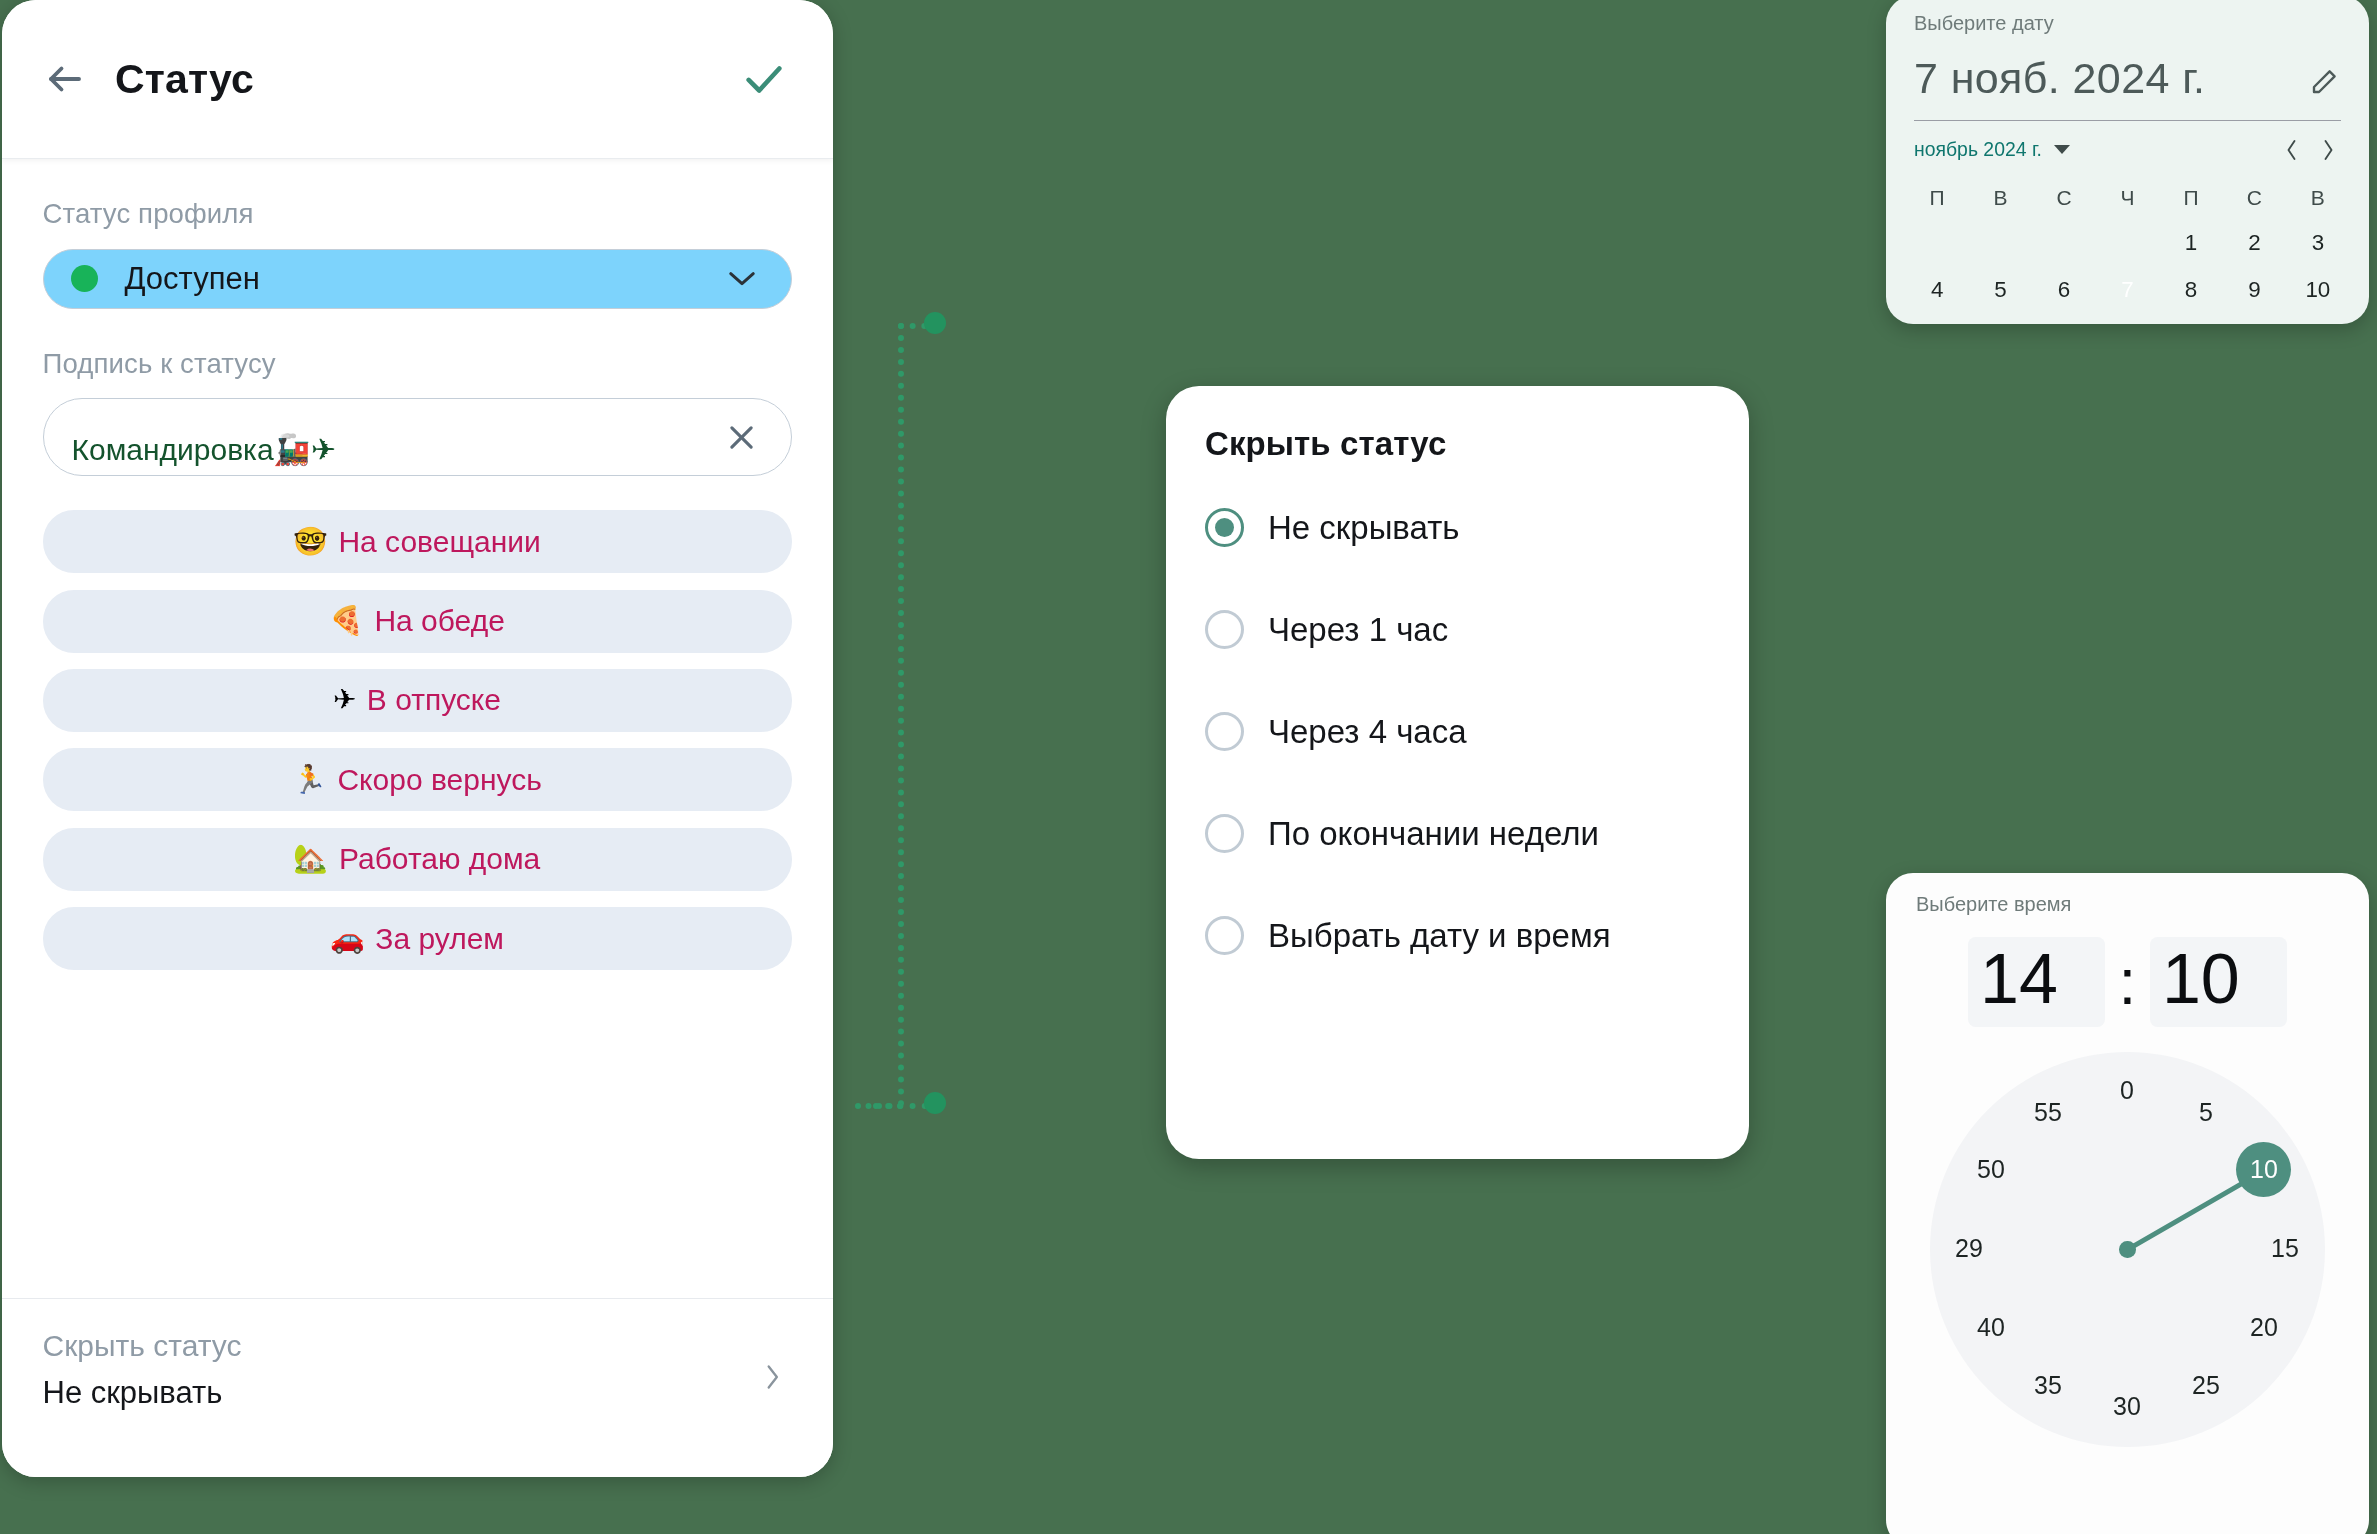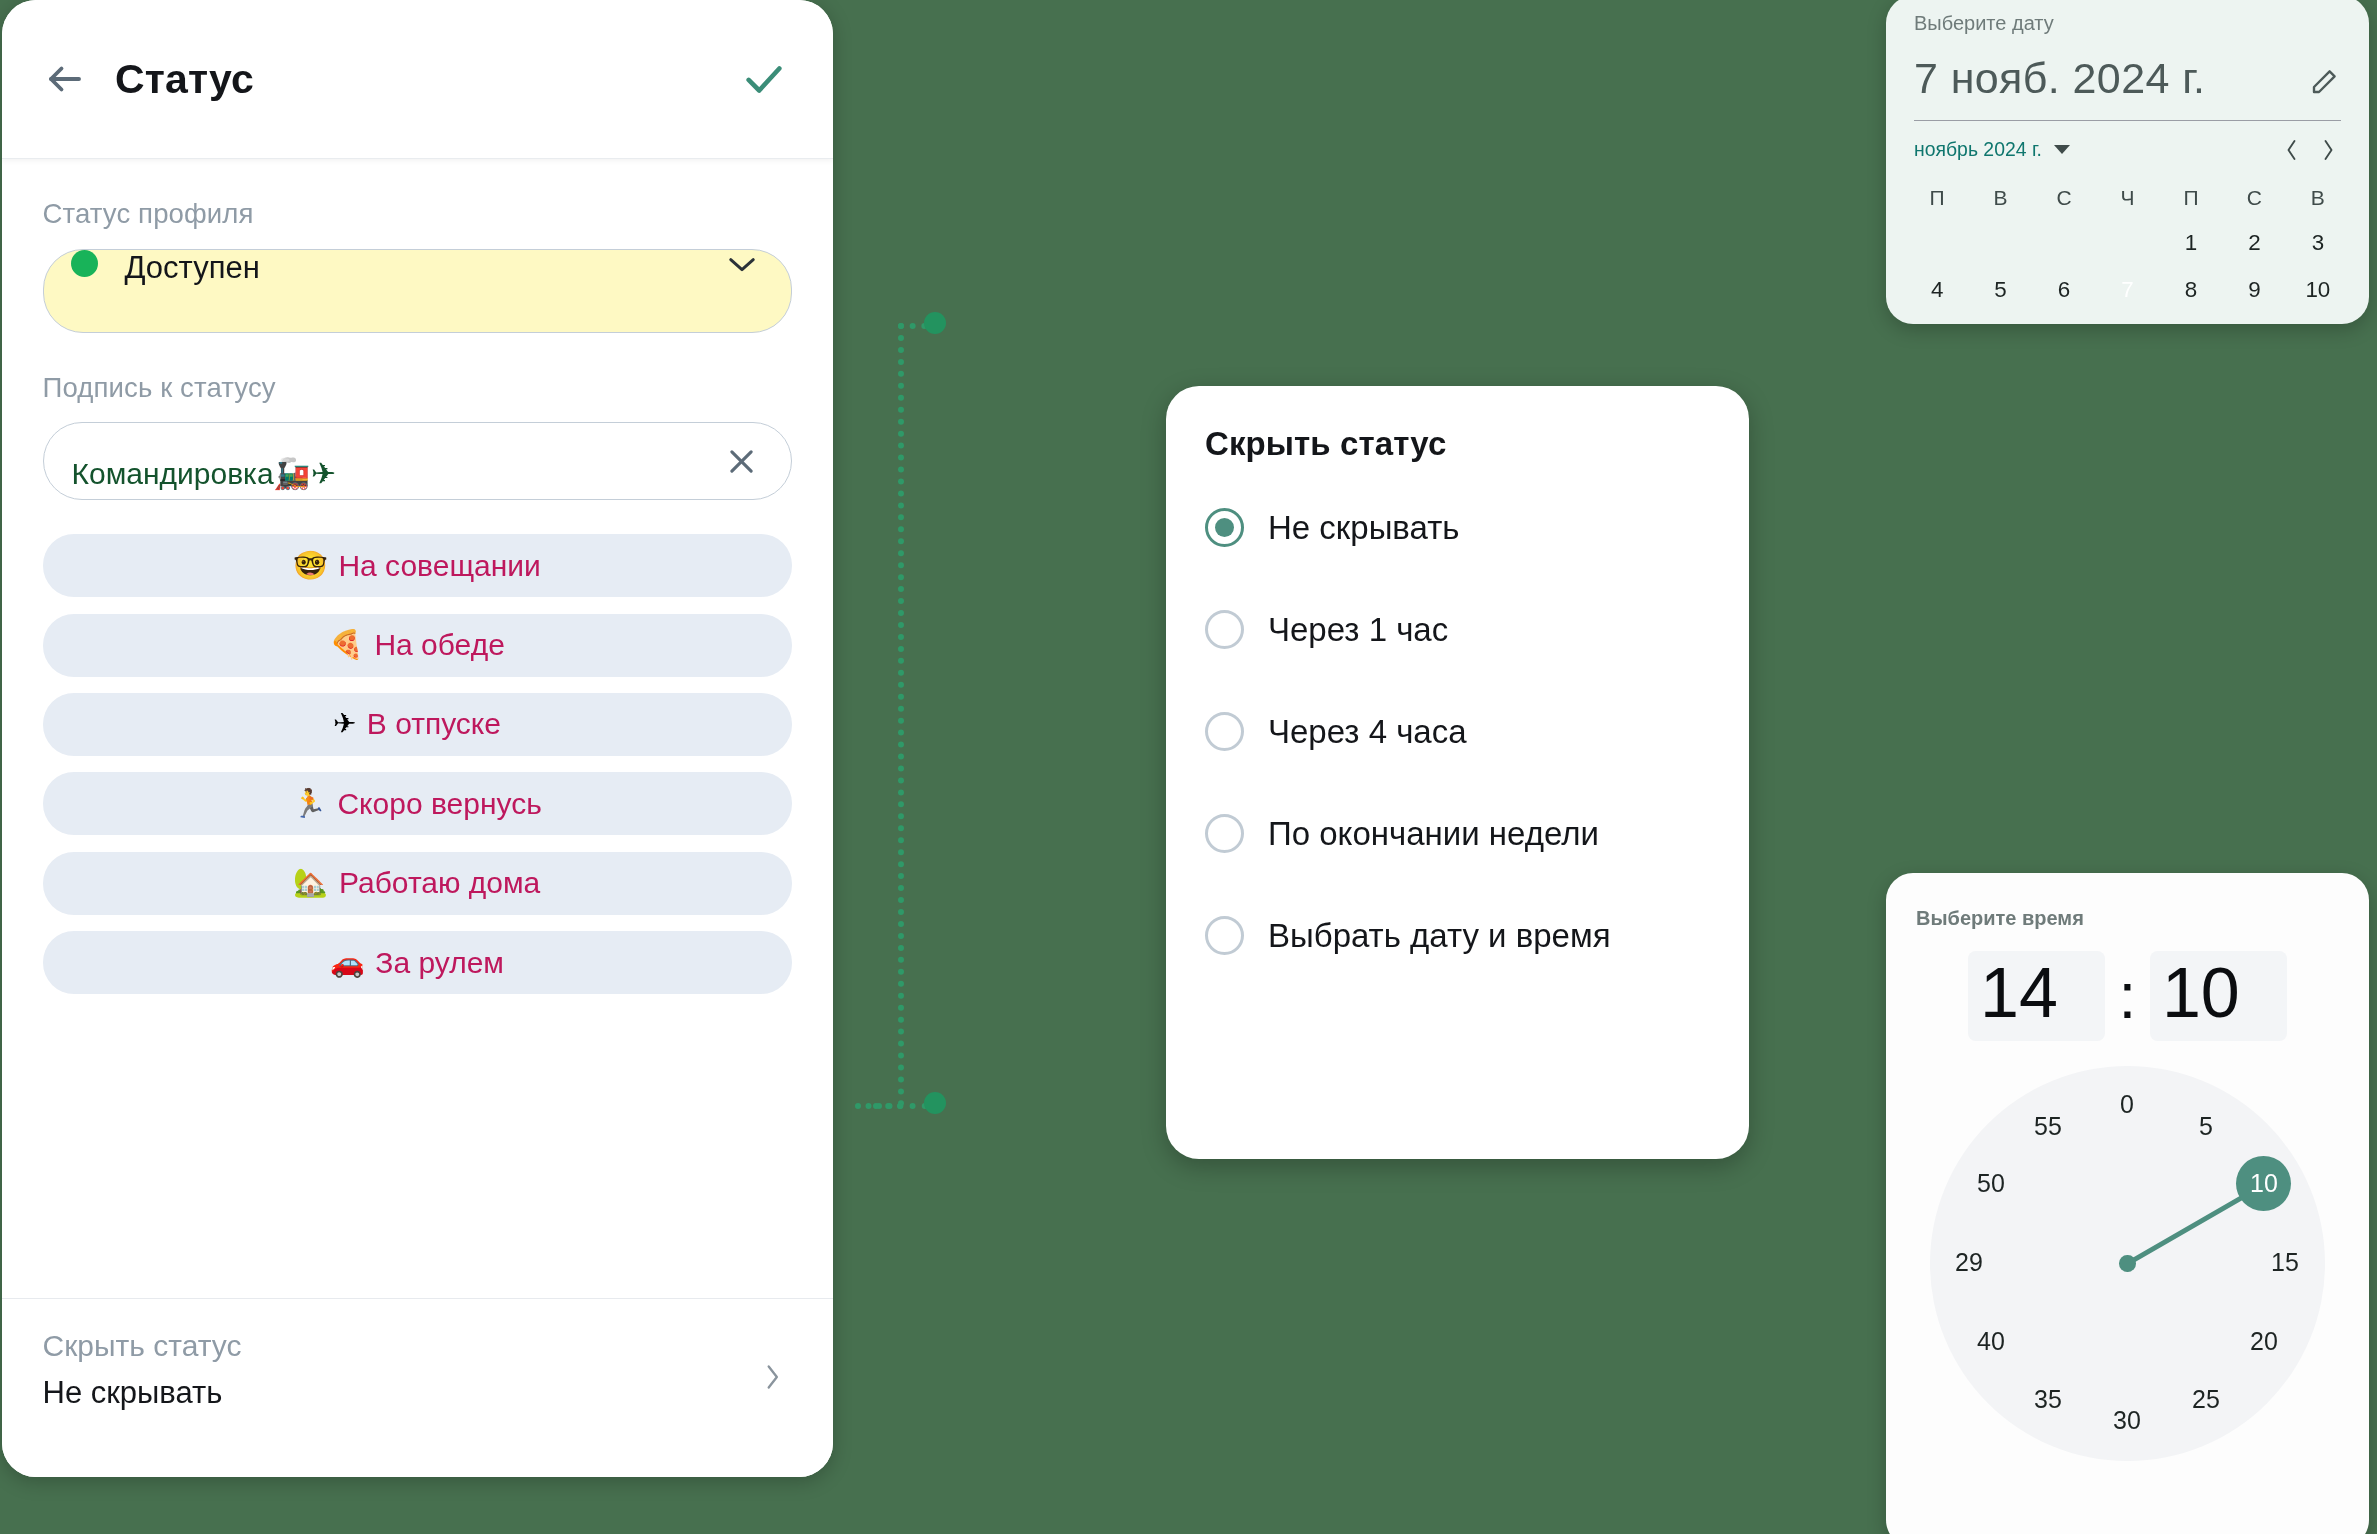--- a/index.html
+++ b/index.html
@@ -39,23 +39,23 @@
   }
   .check-btn{margin-left:auto;width:52px;height:52px;display:flex;align-items:center;justify-content:center;cursor:pointer;}
   .check-btn svg{width:46px;height:46px;}
 
   #status-body{padding:0 41px;box-sizing:border-box;}
 
   .field-label{
     font-size:27.6px;color:#8f9ba6;margin-top:39px;margin-bottom:18.6px;letter-spacing:0.1px;
   }
   .select-box{
-    height:84px;border:1.9px solid #c4ced8;border-radius:40px;
-    display:flex;padding:0 33px 0 27px;box-sizing:border-box;
-    background:#fef9c3;cursor:pointer;position:relative;
+    height:60px;border:1.9px solid #c4ced8;border-radius:40px;
+    display:flex;align-items:center;padding:0 33px 0 27px;box-sizing:border-box;
+    background:#7dd3fc;cursor:pointer;position:relative;
   }
   .status-dot{width:27px;height:27px;border-radius:50%;background:#18b359;flex:0 0 auto;}
   .select-value{font-size:31px;color:#14161a;margin-left:27px;}
   .chev-down{margin-left:auto;width:31px;height:31px;display:flex;align-items:center;justify-content:center;}
   .chev-down svg{width:30px;height:19.4px;}
 
   .input-box{
     height:78px;border:1.9px solid #c4ced8;border-radius:40px;
     display:flex;align-items:center;padding:0 30px 0 28px;box-sizing:border-box;
     background:#fff;position:relative;
@@ -130,21 +130,21 @@
   }
   .dp-day span{position:relative;z-index:2;}
   .dp-day.sel span{color:#fff;}
 
   
   #time-picker{
     position:absolute;left:1886px;top:873px;width:483px;height:674px;
     background:#fdfdfd;border-radius:27px;
     box-shadow:0 6px 19.4px rgba(0,0,0,.22);overflow:hidden;
   }
-  #tp-caption{font-size:20px;color:#6f7b7a;padding:34px 0 0 30px;font-weight:bold;}
+  #tp-caption{font-size:20px;color:#6f7b7a;padding:20px 0 0 30px;}
   #tp-time{display:flex;align-items:center;justify-content:center;margin-top:21px;gap:4.5px;}
   .tp-num{
     background:#f3f5f7;border-radius:7.5px;font-size:70px;color:#0b0d10;
     min-width:113px;text-align:left;padding:6px 12px 10.4px 12px;cursor:pointer;
     line-height:1.05;
   }
   .tp-colon{font-size:64px;color:#0b0d10;padding:0 9px;}
   #tp-dial{
     position:relative;width:395px;height:395px;margin:25px auto 0 auto;
     background:#f3f4f6;border-radius:50%;

